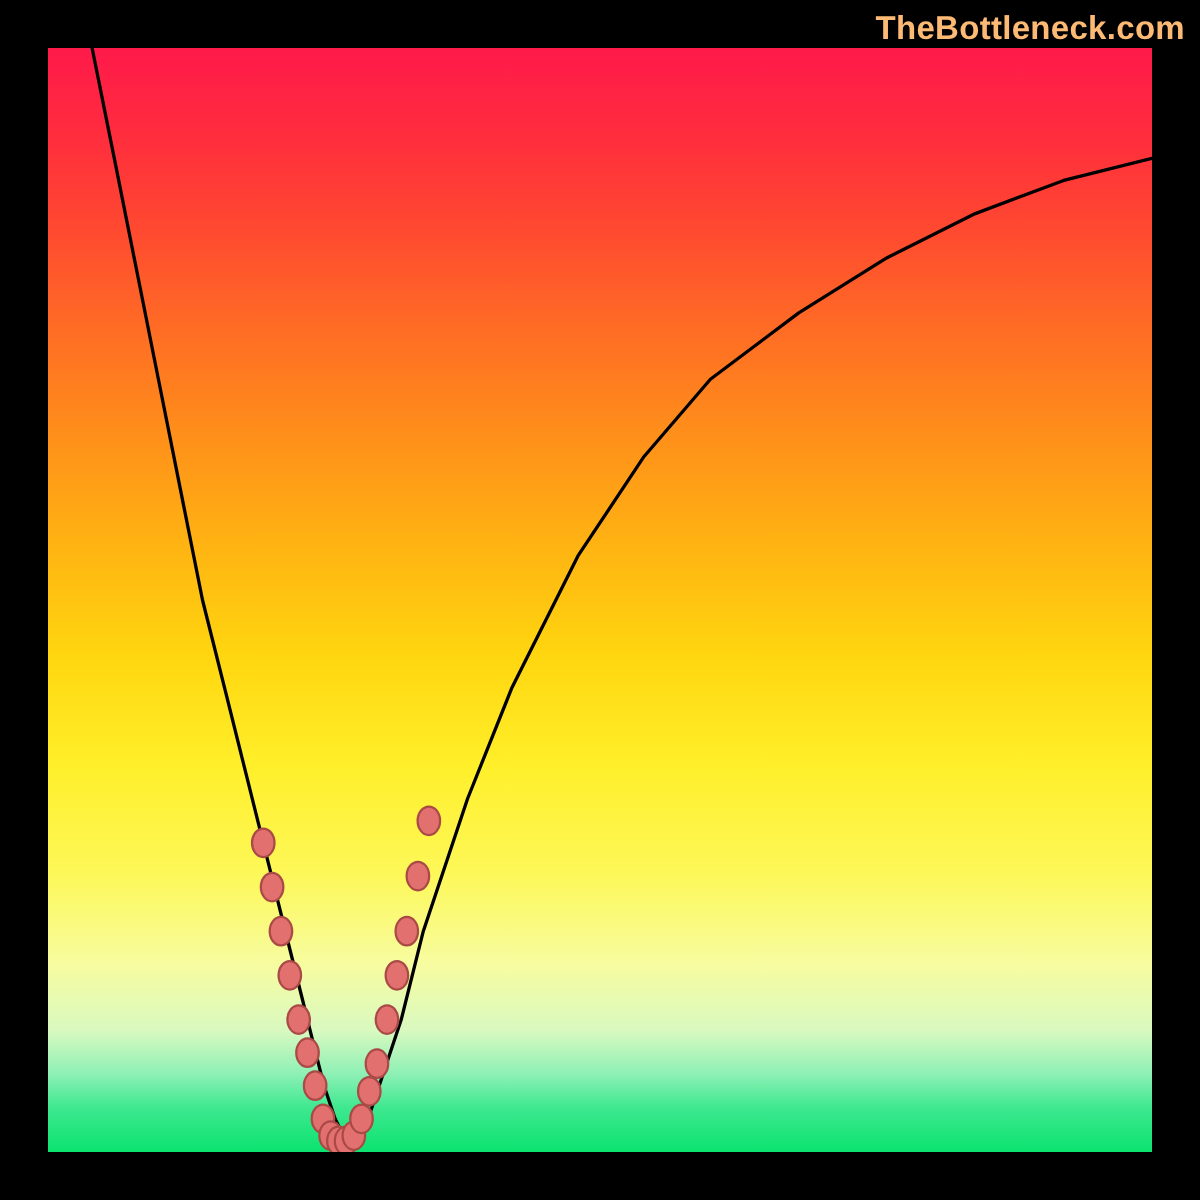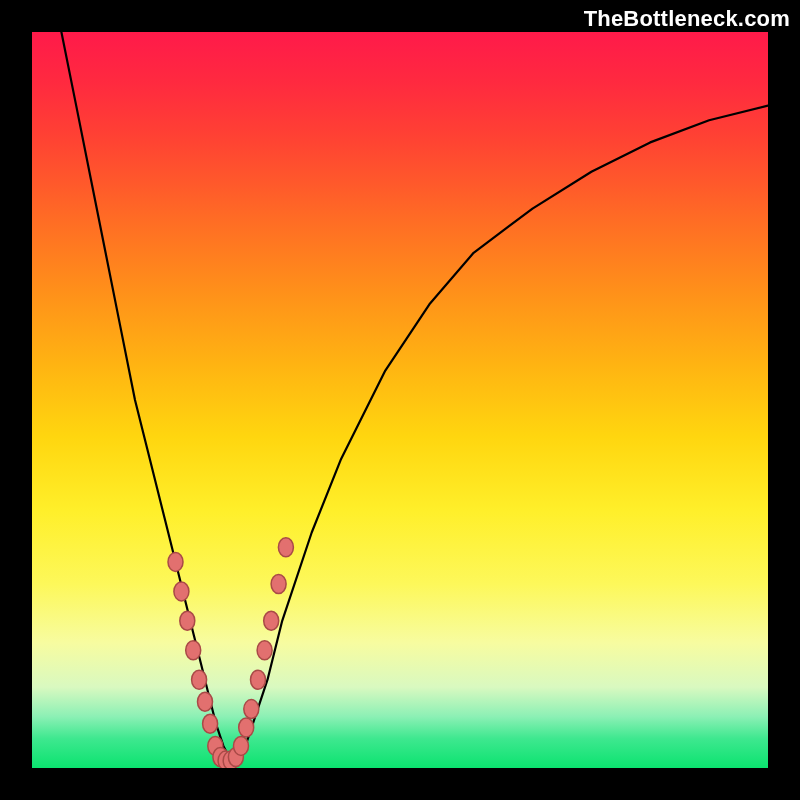--- a/index.html
+++ b/index.html
@@ -32,21 +32,21 @@
       #3ee88f 96%,
       #0be36f 100%);
   }
   .watermark {
     position: absolute;
     top: 6px;
     right: 10px;
     font-family: Arial, Helvetica, sans-serif;
     font-size: 22px;
     font-weight: 600;
-    color: #ffffff;
+    color: #fdba74;
     letter-spacing: 0.2px;
   }
   svg.overlay {
     position: absolute;
     left: 0; top: 0;
     width: 736px; height: 736px;
   }
   .curve {
     fill: none;
     stroke: #000;

